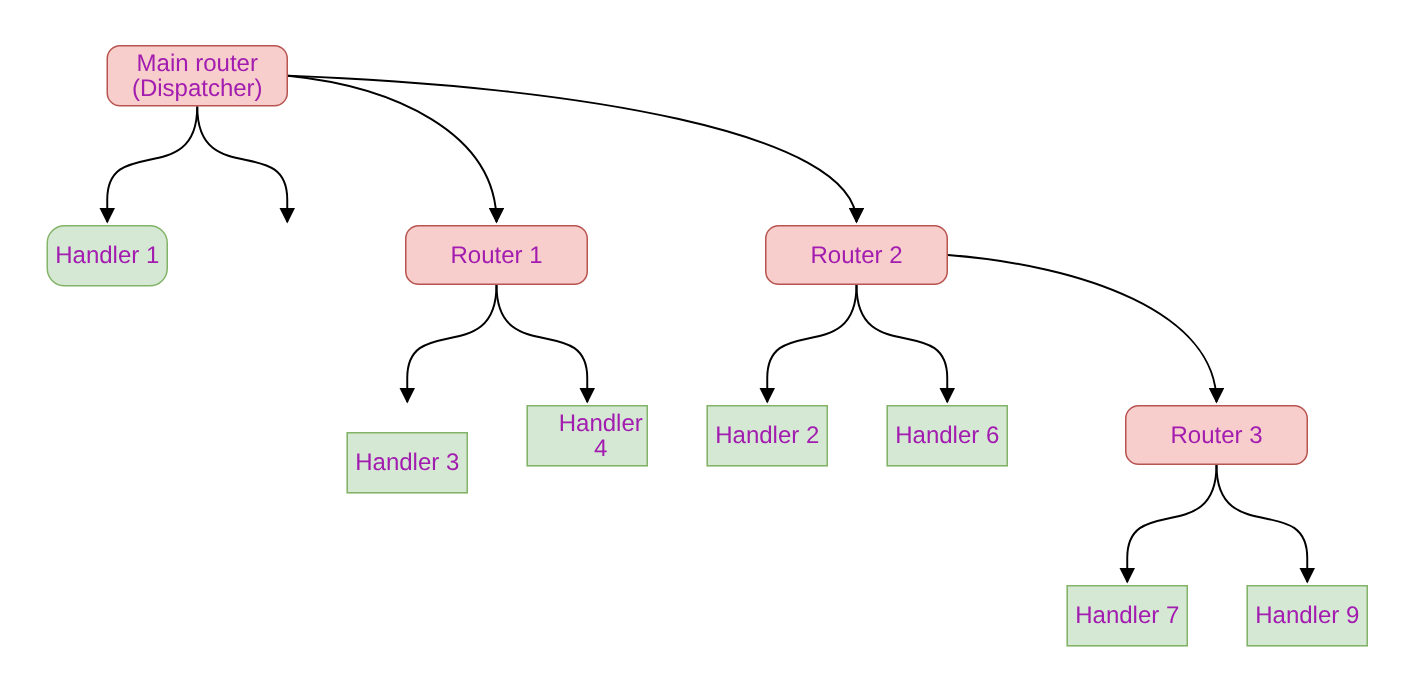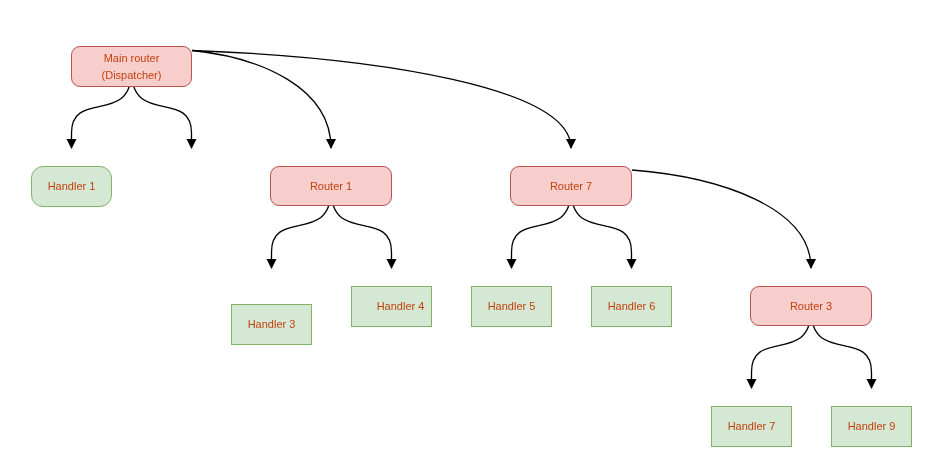--- a/index.html
+++ b/index.html
@@ -25,25 +25,24 @@
     left: 0; top: 0;
     width: 941px; height: 461px;
   }
   .node {
     position: absolute;
     box-sizing: border-box;
     display: flex;
     align-items: center;
     justify-content: center;
     text-align: center;
-    font-size: 11px;
+    font-size: 16px;
     line-height: 17px;
-    color: #c2410c;
+    color: #a21caf;
     white-space: pre-line;
-    margin-top: 16px;
   }
   .node.router {
     background: #f8cecc;
     border: 1.3px solid #b85450;
     border-radius: 9px;
   }
   .node.handler {
     background: #d5e8d4;
     border: 1.3px solid #82b366;
     border-radius: 0;
@@ -76,22 +75,22 @@
         <path class="edge" d="M 632 170 C 721.5 177, 811 208, 811 268" marker-end="url(#arrow)"></path>
         <path class="edge" d="M 811 310 C 811 365, 751.5 328, 751.5 372 L 751.5 388" marker-end="url(#arrow)"></path>
         <path class="edge" d="M 811 310 C 811 365, 871.5 328, 871.5 372 L 871.5 388" marker-end="url(#arrow)"></path>
       </g>
   </svg>
   <div class="nodes-layer" id="nodes-layer">
       <div class="node router" style="left: 71px; top: 30px; width: 121px; height: 41px;">Main router
 (Dispatcher)</div>
       <div class="node handler" style="left: 31px; top: 150px; width: 81px; height: 41px; border-radius: 12px;">Handler 1</div>
       <div class="node router" style="left: 270px; top: 150px; width: 122px; height: 40px;">Router 1</div>
-      <div class="node router" style="left: 510px; top: 150px; width: 122px; height: 40px;">Router 7</div>
+      <div class="node router" style="left: 510px; top: 150px; width: 122px; height: 40px;">Router 2</div>
       <div class="node handler" style="left: 231px; top: 288px; width: 81px; height: 41px;">Handler 3</div>
       <div class="node handler" style="left: 351px; top: 270px; width: 81px; height: 41px; padding-left: 18px;">Handler 4</div>
-      <div class="node handler" style="left: 471px; top: 270px; width: 81px; height: 41px;">Handler 5</div>
+      <div class="node handler" style="left: 471px; top: 270px; width: 81px; height: 41px;">Handler 2</div>
       <div class="node handler" style="left: 591px; top: 270px; width: 81px; height: 41px;">Handler 6</div>
       <div class="node router" style="left: 750px; top: 270px; width: 122px; height: 40px;">Router 3</div>
       <div class="node handler" style="left: 711px; top: 390px; width: 81px; height: 41px;">Handler 7</div>
       <div class="node handler" style="left: 831px; top: 390px; width: 81px; height: 41px;">Handler 9</div>
     </div>
 </div>
 
 </body></html>

